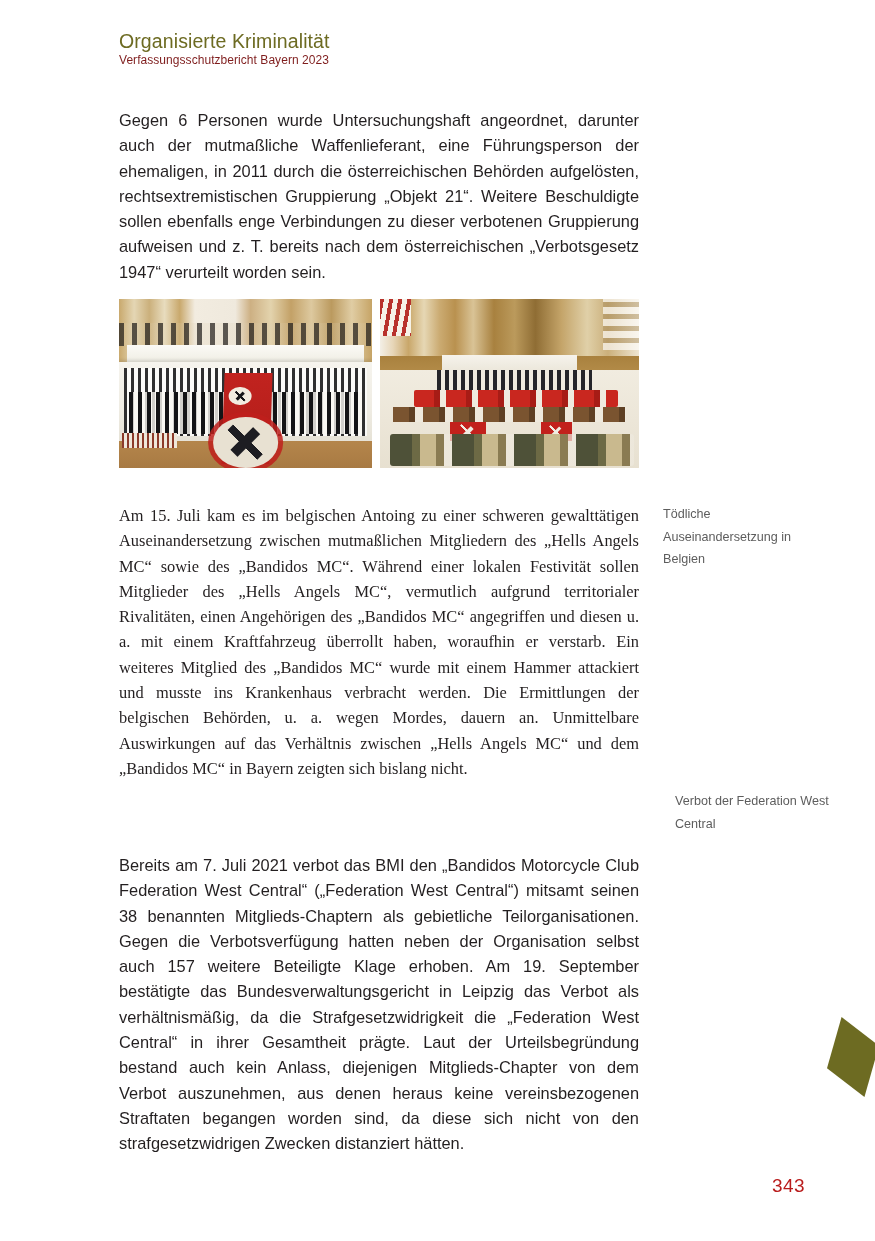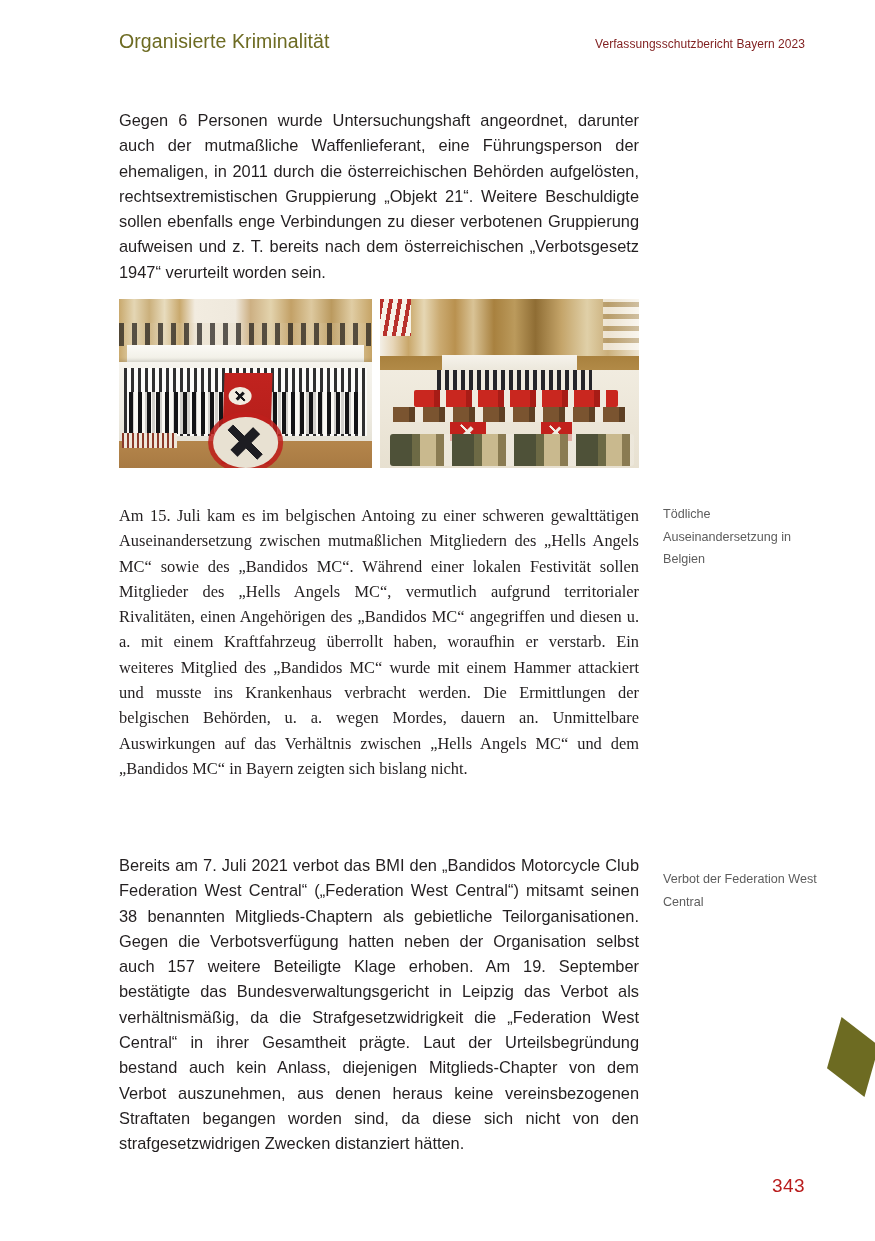--- a/index.html
+++ b/index.html
@@ -20,21 +20,22 @@
   }
 
   
   .page-header {
     position: absolute;
     left: 119px;
     top: 30px;
     width: 686px;
     display: flex;
     align-items: baseline;
-    justify-content: space-between;
+    justify-content: center;
+    flex-direction: column;
   }
   .header-title {
     font-size: 19.5px;
     color: #6d6b22;
     letter-spacing: 0.1px;
     white-space: nowrap;
   }
   .header-meta {
     font-size: 12px;
     color: #7f1d1d;
@@ -305,21 +306,21 @@
   
   .margin-note {
     position: absolute;
     left: 663px;
     width: 165px;
     font-size: 12.6px;
     line-height: 22.6px;
     color: #5d5d5d;
   }
   #note-1 { top: 503px; }
-  #note-2 { top: 868px; }
+  #note-2 { top: 790px; margin-left: 12px; }
 
   
   .corner-mark {
     position: absolute;
     right: 0;
     top: 1017px;
     width: 52px;
     height: 80px;
     overflow: hidden;
   }

